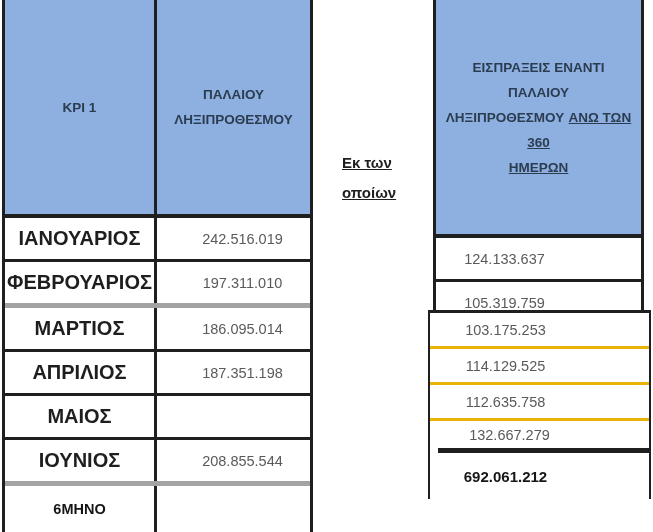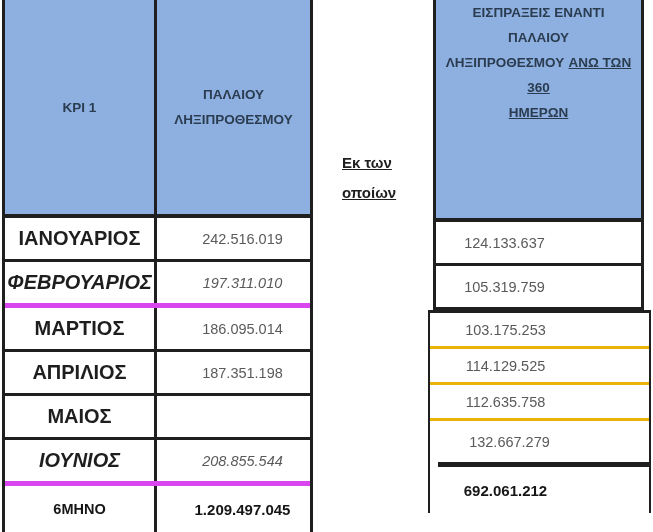--- a/index.html
+++ b/index.html
@@ -13,46 +13,46 @@
   .row{display:flex;box-sizing:border-box;}
 
   
   #left-table{left:2px;top:0;width:311px;border-left:3px solid #1f1f1f;border-right:3px solid #1f1f1f;}
   #left-table .hrow{height:218px;background:var(--hdr-bg);border-bottom:4px solid #1f1f1f;}
   #left-table .c1{width:152px;border-right:3px solid #1f1f1f;box-sizing:border-box;
                   display:flex;align-items:center;justify-content:center;text-align:center;}
   #left-table .c2{flex:1;display:flex;align-items:center;justify-content:center;text-align:center;}
   .hdr-txt{font-weight:bold;font-size:13.5px;line-height:25px;color:#2b3c50;}
   #left-table .drow{height:44px;border-bottom:3px solid #1f1f1f;}
-  #left-table .drow.sec{height:46px;border-bottom:5px solid #d946ef;font-style:italic;}
+  #left-table .drow.sec{height:46px;border-bottom:5px solid #a3a3a3;}
   #left-table .drow.last{height:46px;border-bottom:none;}
   .month{font-weight:bold;font-size:20px;color:#1e1e1e;}
   .val{font-size:14.5px;color:#5a5a5a;}
   #left-table .val-cell{padding-left:18px;}
   .total-lbl{font-weight:bold;font-size:14.5px;color:#161616;}
   .total-val{font-weight:bold;font-size:15px;color:#161616;}
 
   
   #middle-note{position:absolute;left:342px;top:153px;font-weight:bold;font-size:15px;color:#1e1e1e;}
   #middle-note div{text-decoration:underline;line-height:19px;margin-bottom:11px;}
 
   
   #right-table-a{left:433px;top:0;width:211px;border-left:3px solid #1f1f1f;border-right:3px solid #1f1f1f;}
   #right-table-a .hrow{height:218px;background:var(--hdr-bg);border-bottom:4px solid #1f1f1f;
-                       display:flex;align-items:flex-start;justify-content:center;text-align:center;padding:0 6px;}
+                       display:flex;align-items:center;justify-content:center;text-align:center;padding:8px 6px;}
   .rcell{display:flex;align-items:center;justify-content:center;text-align:center;width:100%;padding-right:68px;box-sizing:border-box;}
   #right-table-a .drow{height:44px;border-bottom:3px solid #1f1f1f;}
   #right-table-a .drow.lastA{height:44px;border-bottom:3px solid #1f1f1f;}
   .u{text-decoration:underline;}
   .sp{margin-left:0.32em;}
 
   
   #right-table-b{left:428px;top:310px;width:223px;border-left:2px solid #1f1f1f;border-right:2px solid #1f1f1f;border-top:3px solid #1f1f1f;}
   #right-table-b .drow{height:36px;border-bottom:3px solid #eab308;}
-  #right-table-b .drow.sec{height:46px;border-bottom:5px solid #1f1f1f;margin-left:8px;}
+  #right-table-b .drow.sec{height:32px;border-bottom:5px solid #1f1f1f;margin-left:8px;}
   #right-table-b .drow.last{height:46px;border-bottom:none;}
 
   :root{--hdr-bg:#8db0e0;}
 </style>
 </head>
 <body>
 
 <div class="tbl" id="left-table">
   <div class="row hrow">
     <div class="c1">
@@ -108,23 +108,20 @@
         <span class="month">ΙΟΥΝΙΟΣ</span>
       </div>
     <div class="c2 val-cell">
         <span class="val">208.855.544</span>
       </div>
   </div>
   <div class="row drow last">
     <div class="c1">
         <span class="total-lbl">6ΜΗΝΟ</span>
       </div>
-    <div class="c2 val-cell">
-        <span class="total-val">1.209.497.045</span>
-      </div>
   </div>
 </div>
 
 <div id="middle-note">
   <div>Εκ των</div>
   <div>οποίων</div>
 </div>
 
 <div class="tbl" id="right-table-a">
   <div class="hrow">

